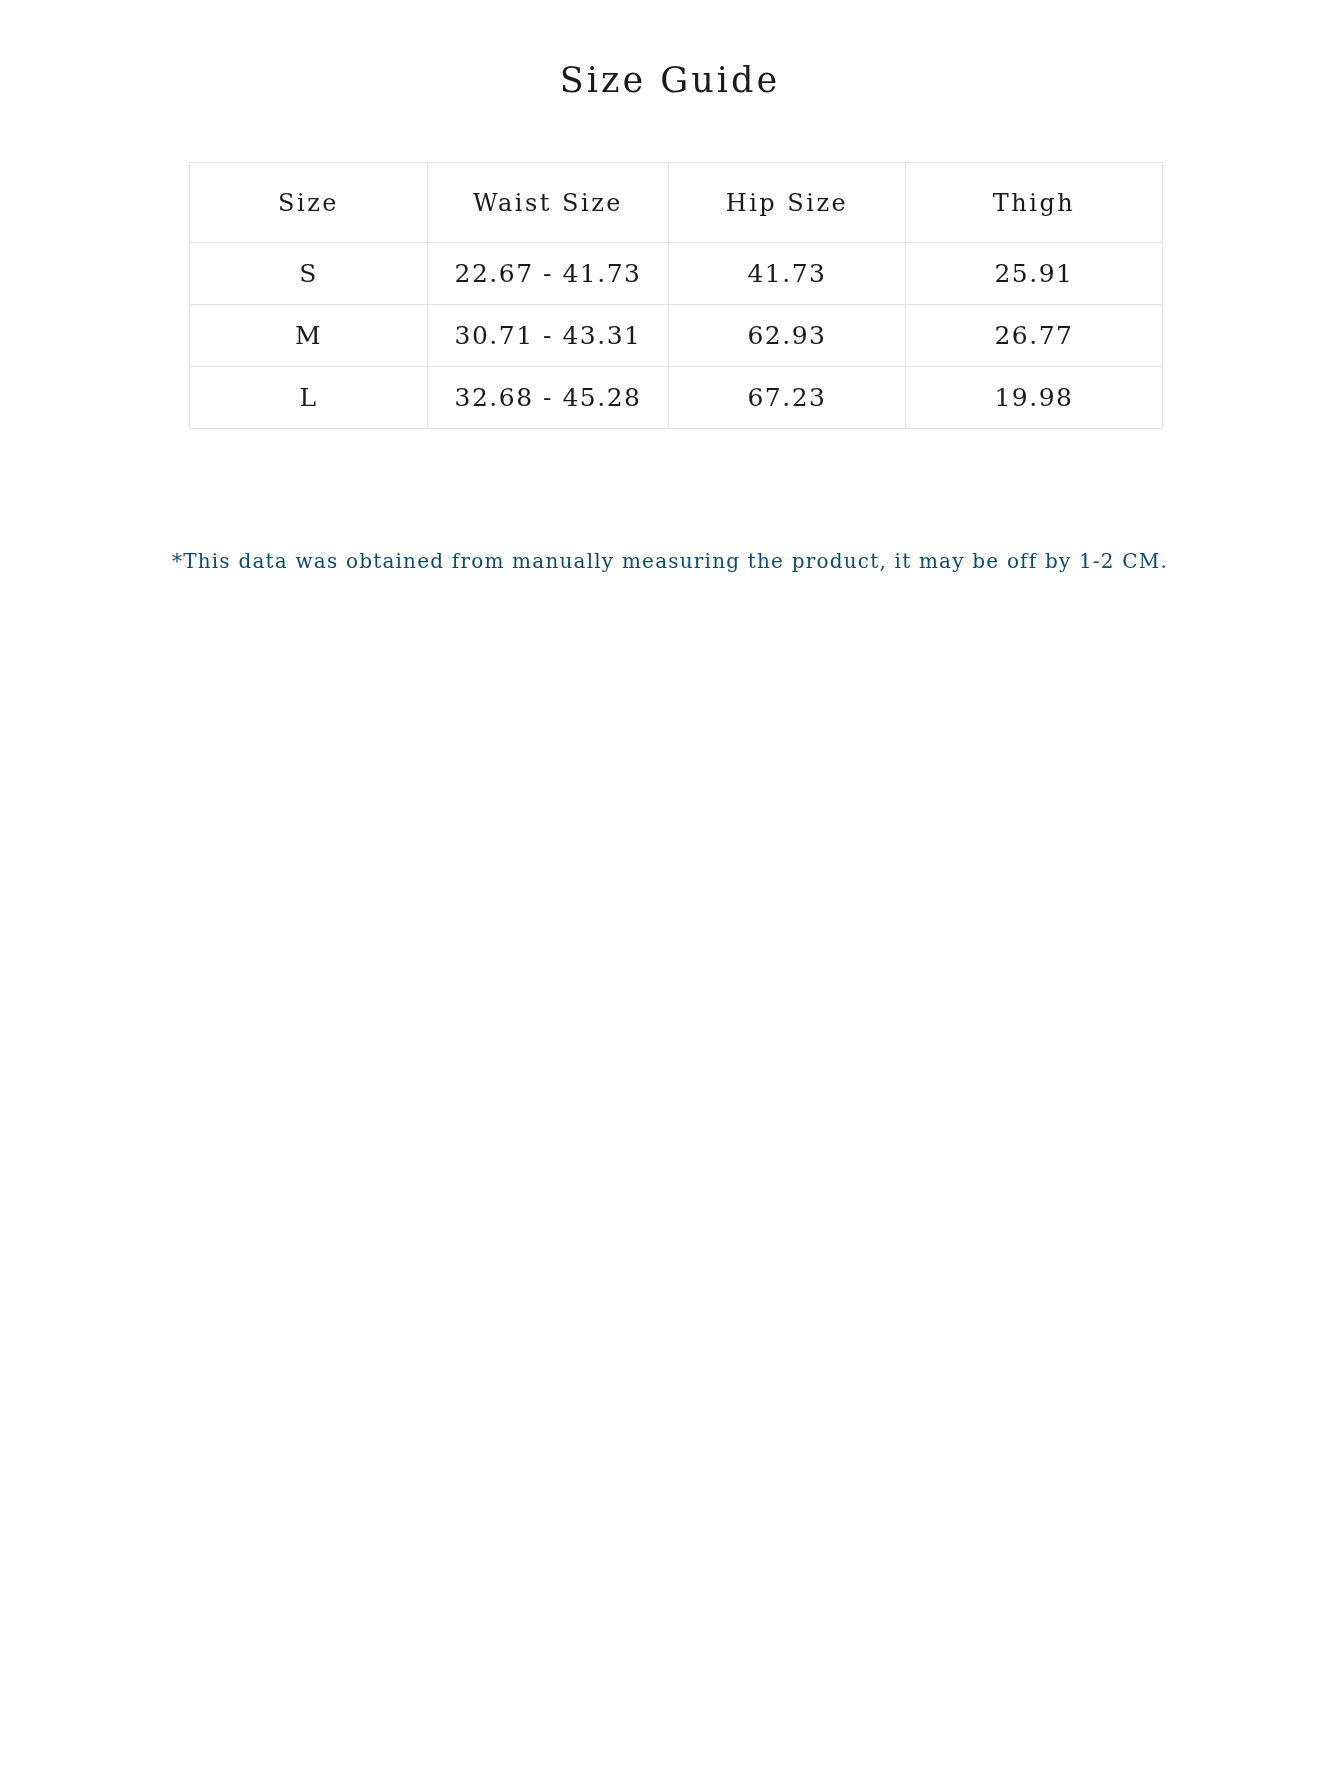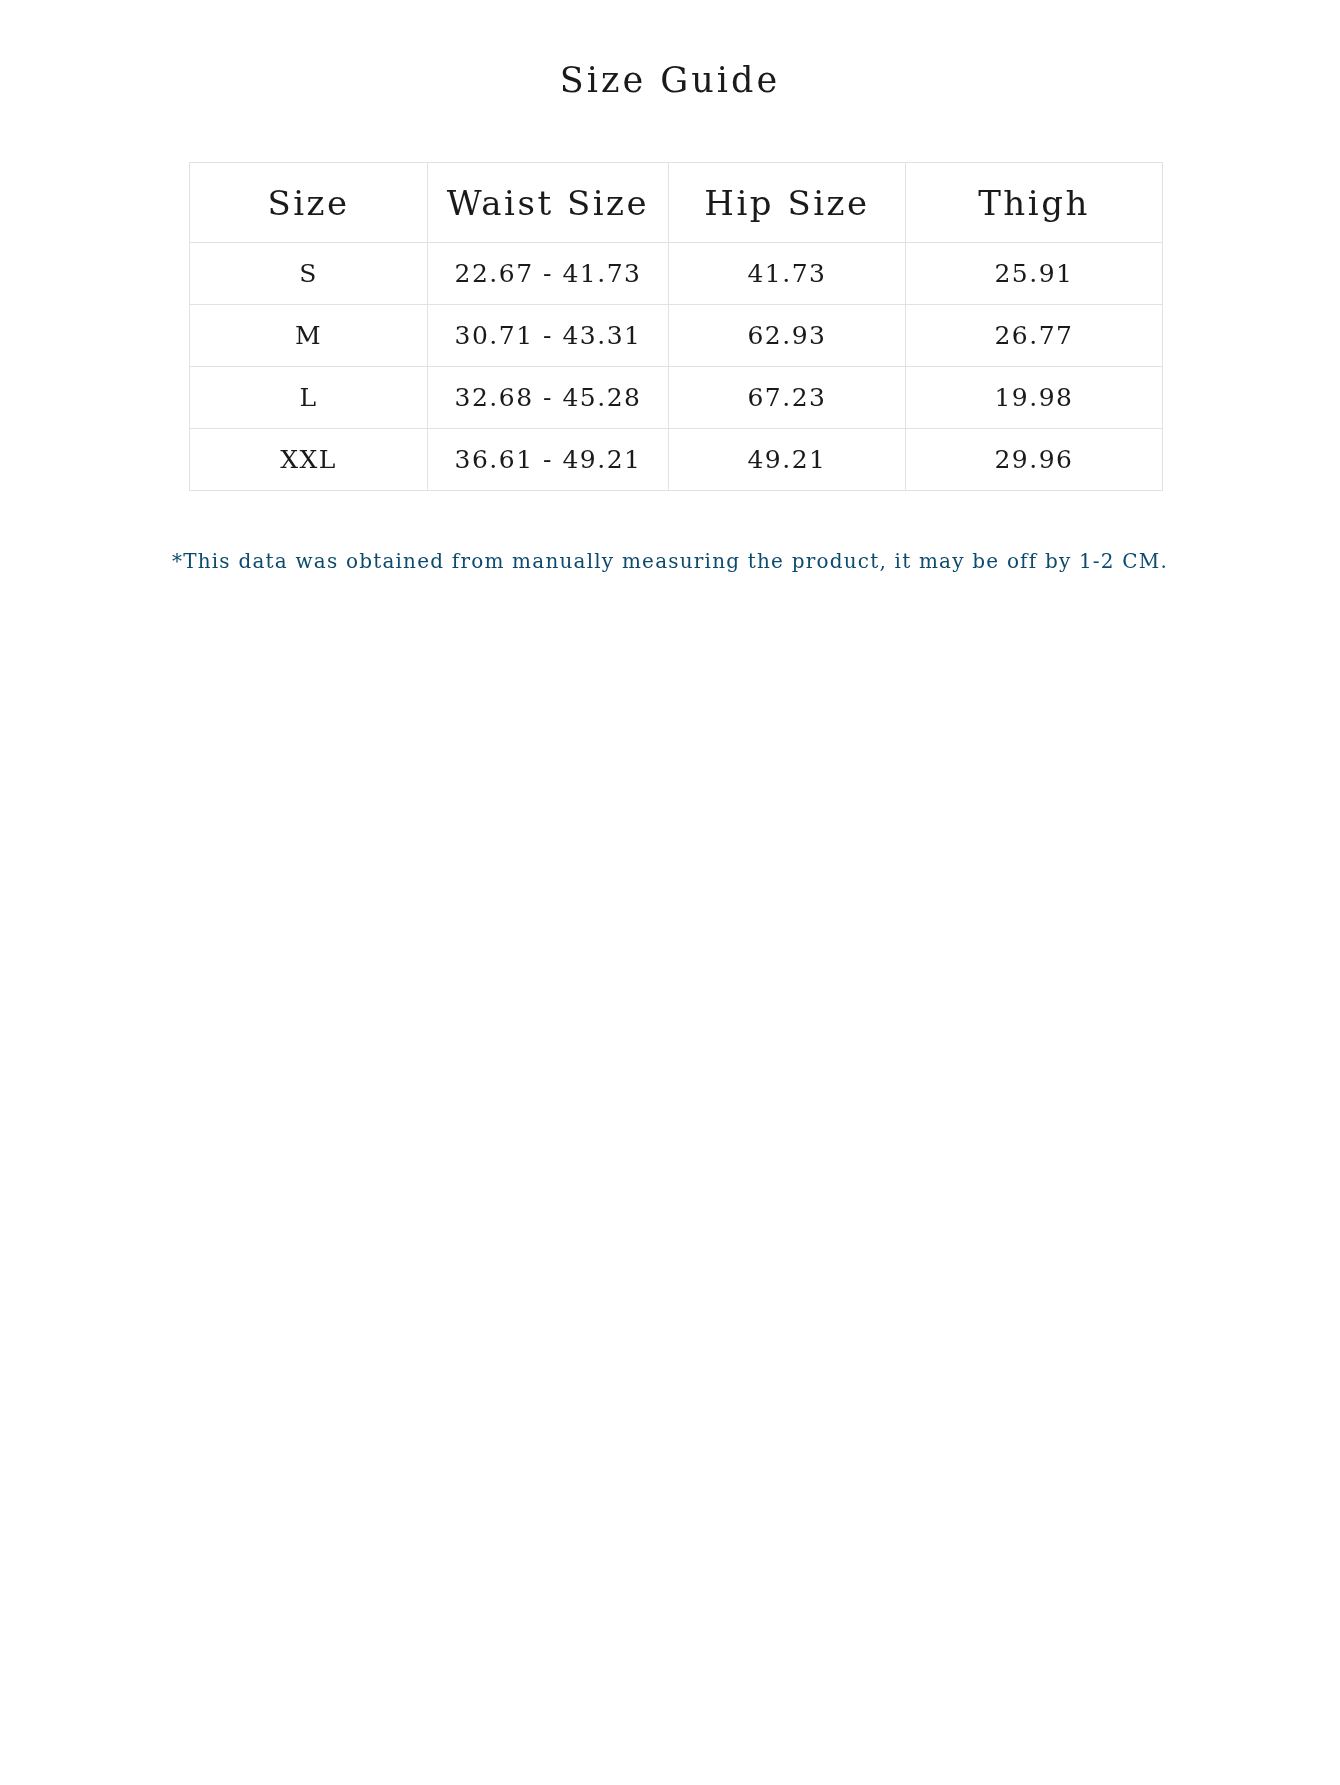--- a/index.html
+++ b/index.html
@@ -48,21 +48,21 @@
   table.size-table th {
     border: 1px solid #e2e2e2;
     text-align: center;
     font-family: "DejaVu Serif", "Liberation Serif", serif;
     font-weight: normal;
     color: #1a1a1a;
     vertical-align: middle;
   }
   table.size-table thead th {
     height: 77px;
-    font-size: 34px;
+    font-size: 24px;
     letter-spacing: 2.5px;
   }
   table.size-table tbody td {
     height: 59px;
     font-size: 25px;
     letter-spacing: 1.5px;
   }
   col.c-size   { width: 238px; }
   col.c-waist  { width: 241px; }
   col.c-hip    { width: 237px; }
@@ -115,25 +115,19 @@
           <td>30.71 - 43.31</td>
           <td>62.93</td>
           <td>26.77</td>
         </tr>
         <tr>
           <td>L</td>
           <td>32.68 - 45.28</td>
           <td>67.23</td>
           <td>19.98</td>
         </tr>
-        <tr>
-          <td>XXL</td>
-          <td>36.61 - 49.21</td>
-          <td>49.21</td>
-          <td>29.96</td>
-        </tr>
       </tbody>
     </table>
   </div>
 
   <div class="footnote">*This data was obtained from manually measuring the product, it may be off by 1-2 CM.</div>
 
 </div>
 
 </body></html>

